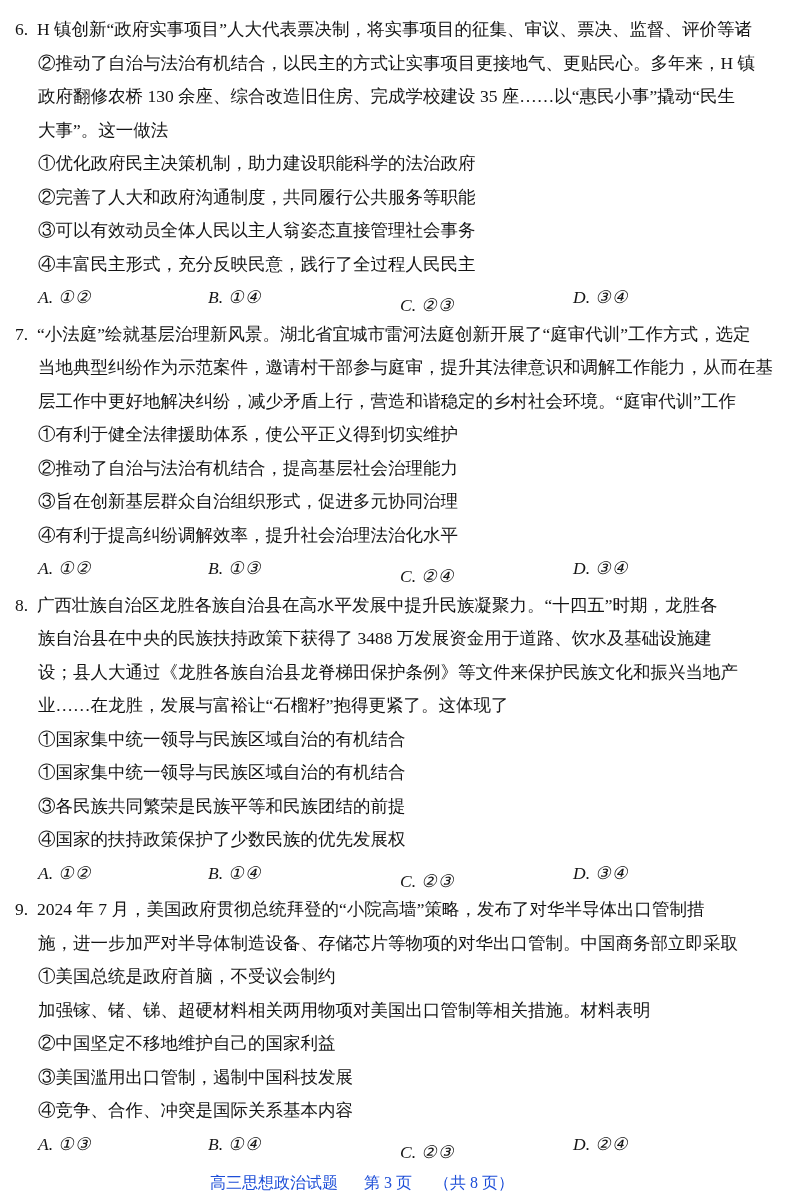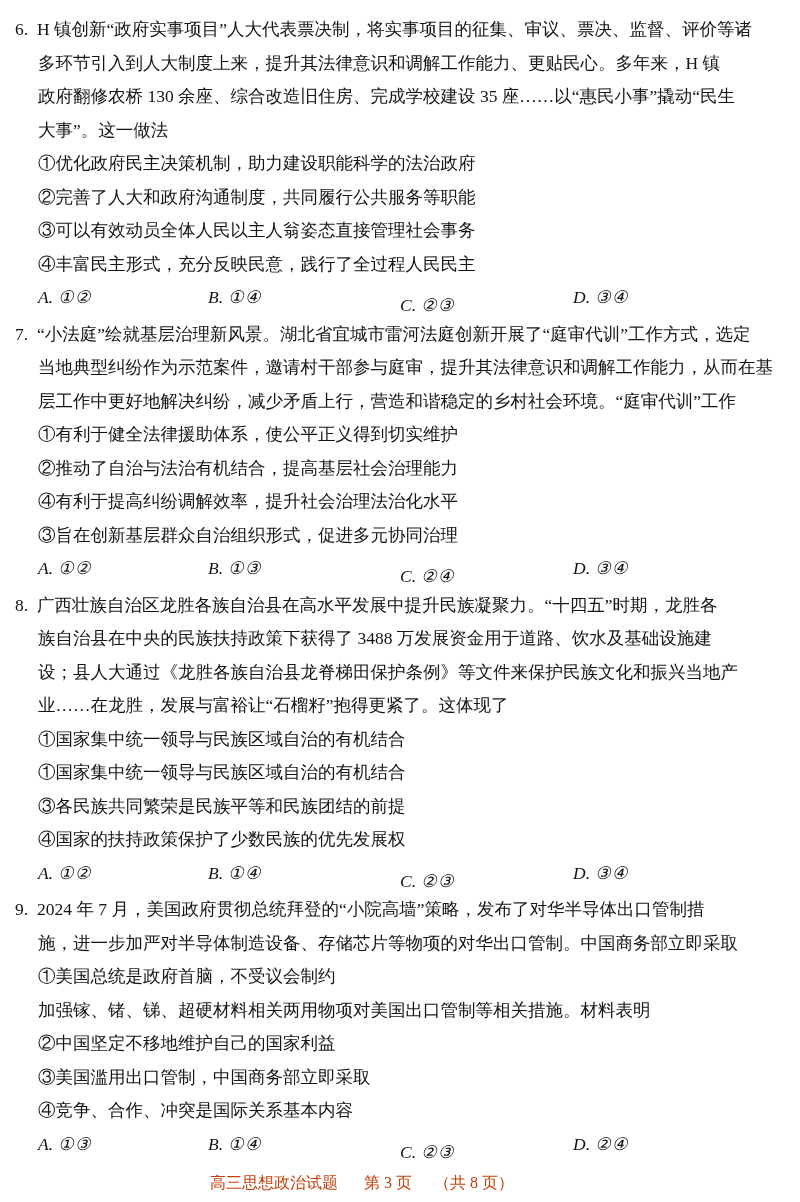--- a/index.html
+++ b/index.html
@@ -45,54 +45,54 @@
   .choice-3 { left: 573px; }
   .choice-label { margin-right: 5px; }
   .choice-value { letter-spacing: 1px; }
   .question + .question { margin-top: 3px; }
   .footer {
     margin-top: 7px;
     text-align: center;
     font-size: 16px;
     height: 30px;
     line-height: 30px;
-    color: #c2410c;
+    color: #1d4ed8;
   }
   .footer-title { margin-right: 26px; }
   .footer-page { margin-right: 22px; }
 </style>
 </head>
 <body>
 
 <main class="page">
   <div>
       <section class="question">
         <div class="line stem-first"><span class="qnum">6.</span><span>H 镇创新“政府实事项目”人大代表票决制，将实事项目的征集、审议、票决、监督、评价等诸</span></div>
-        <div class="line stem-cont">多环节引入到人大制度上来，提升其法律意识和调解工作能力、更贴民心。多年来，H 镇</div>
+        <div class="line stem-cont">②推动了自治与法治有机结合，以民主的方式让实事项目更接地气、更贴民心。多年来，H 镇</div>
         <div class="line stem-cont">政府翻修农桥 130 余座、综合改造旧住房、完成学校建设 35 座……以“惠民小事”撬动“民生</div>
         <div class="line stem-cont">大事”。这一做法</div>
         <div class="line opt">①优化政府民主决策机制，助力建设职能科学的法治政府</div>
         <div class="line opt">②完善了人大和政府沟通制度，共同履行公共服务等职能</div>
         <div class="line opt">③可以有效动员全体人民以主人翁姿态直接管理社会事务</div>
         <div class="line opt">④丰富民主形式，充分反映民意，践行了全过程人民民主</div>
         <div class="line answers">
           <span class="choice choice-0"><span class="choice-label">A.</span><span class="choice-value">①②</span></span>
           <span class="choice choice-1"><span class="choice-label">B.</span><span class="choice-value">①④</span></span>
           <span class="choice choice-2"><span class="choice-label">C.</span><span class="choice-value">②③</span></span>
           <span class="choice choice-3"><span class="choice-label">D.</span><span class="choice-value">③④</span></span>
         </div>
       </section>
       <section class="question">
         <div class="line stem-first"><span class="qnum">7.</span><span>“小法庭”绘就基层治理新风景。湖北省宜城市雷河法庭创新开展了“庭审代训”工作方式，选定</span></div>
         <div class="line stem-cont">当地典型纠纷作为示范案件，邀请村干部参与庭审，提升其法律意识和调解工作能力，从而在基</div>
         <div class="line stem-cont">层工作中更好地解决纠纷，减少矛盾上行，营造和谐稳定的乡村社会环境。“庭审代训”工作</div>
         <div class="line opt">①有利于健全法律援助体系，使公平正义得到切实维护</div>
         <div class="line opt">②推动了自治与法治有机结合，提高基层社会治理能力</div>
+        <div class="line opt">③旨在创新基层群众自治组织形式，促进多元协同治理</div>
         <div class="line opt">④有利于提高纠纷调解效率，提升社会治理法治化水平</div>
-        <div class="line opt">③旨在创新基层群众自治组织形式，促进多元协同治理</div>
         <div class="line answers">
           <span class="choice choice-0"><span class="choice-label">A.</span><span class="choice-value">①②</span></span>
           <span class="choice choice-1"><span class="choice-label">B.</span><span class="choice-value">①③</span></span>
           <span class="choice choice-2"><span class="choice-label">C.</span><span class="choice-value">②④</span></span>
           <span class="choice choice-3"><span class="choice-label">D.</span><span class="choice-value">③④</span></span>
         </div>
       </section>
       <section class="question">
         <div class="line stem-first"><span class="qnum">8.</span><span>广西壮族自治区龙胜各族自治县在高水平发展中提升民族凝聚力。“十四五”时期，龙胜各</span></div>
         <div class="line stem-cont">族自治县在中央的民族扶持政策下获得了 3488 万发展资金用于道路、饮水及基础设施建</div>
@@ -108,21 +108,21 @@
           <span class="choice choice-2"><span class="choice-label">C.</span><span class="choice-value">②③</span></span>
           <span class="choice choice-3"><span class="choice-label">D.</span><span class="choice-value">③④</span></span>
         </div>
       </section>
       <section class="question">
         <div class="line stem-first"><span class="qnum">9.</span><span>2024 年 7 月，美国政府贯彻总统拜登的“小院高墙”策略，发布了对华半导体出口管制措</span></div>
         <div class="line stem-cont">施，进一步加严对半导体制造设备、存储芯片等物项的对华出口管制。中国商务部立即采取</div>
         <div class="line opt">①美国总统是政府首脑，不受议会制约</div>
         <div class="line stem-cont">加强镓、锗、锑、超硬材料相关两用物项对美国出口管制等相关措施。材料表明</div>
         <div class="line opt">②中国坚定不移地维护自己的国家利益</div>
-        <div class="line opt">③美国滥用出口管制，中国商务部立即采取</div>
+        <div class="line opt">③美国滥用出口管制，遏制中国科技发展</div>
         <div class="line opt">④竞争、合作、冲突是国际关系基本内容</div>
         <div class="line answers">
           <span class="choice choice-0"><span class="choice-label">A.</span><span class="choice-value">①③</span></span>
           <span class="choice choice-1"><span class="choice-label">B.</span><span class="choice-value">①④</span></span>
           <span class="choice choice-2"><span class="choice-label">C.</span><span class="choice-value">②③</span></span>
           <span class="choice choice-3"><span class="choice-label">D.</span><span class="choice-value">②④</span></span>
         </div>
       </section>
     </div>
   <div class="footer">

